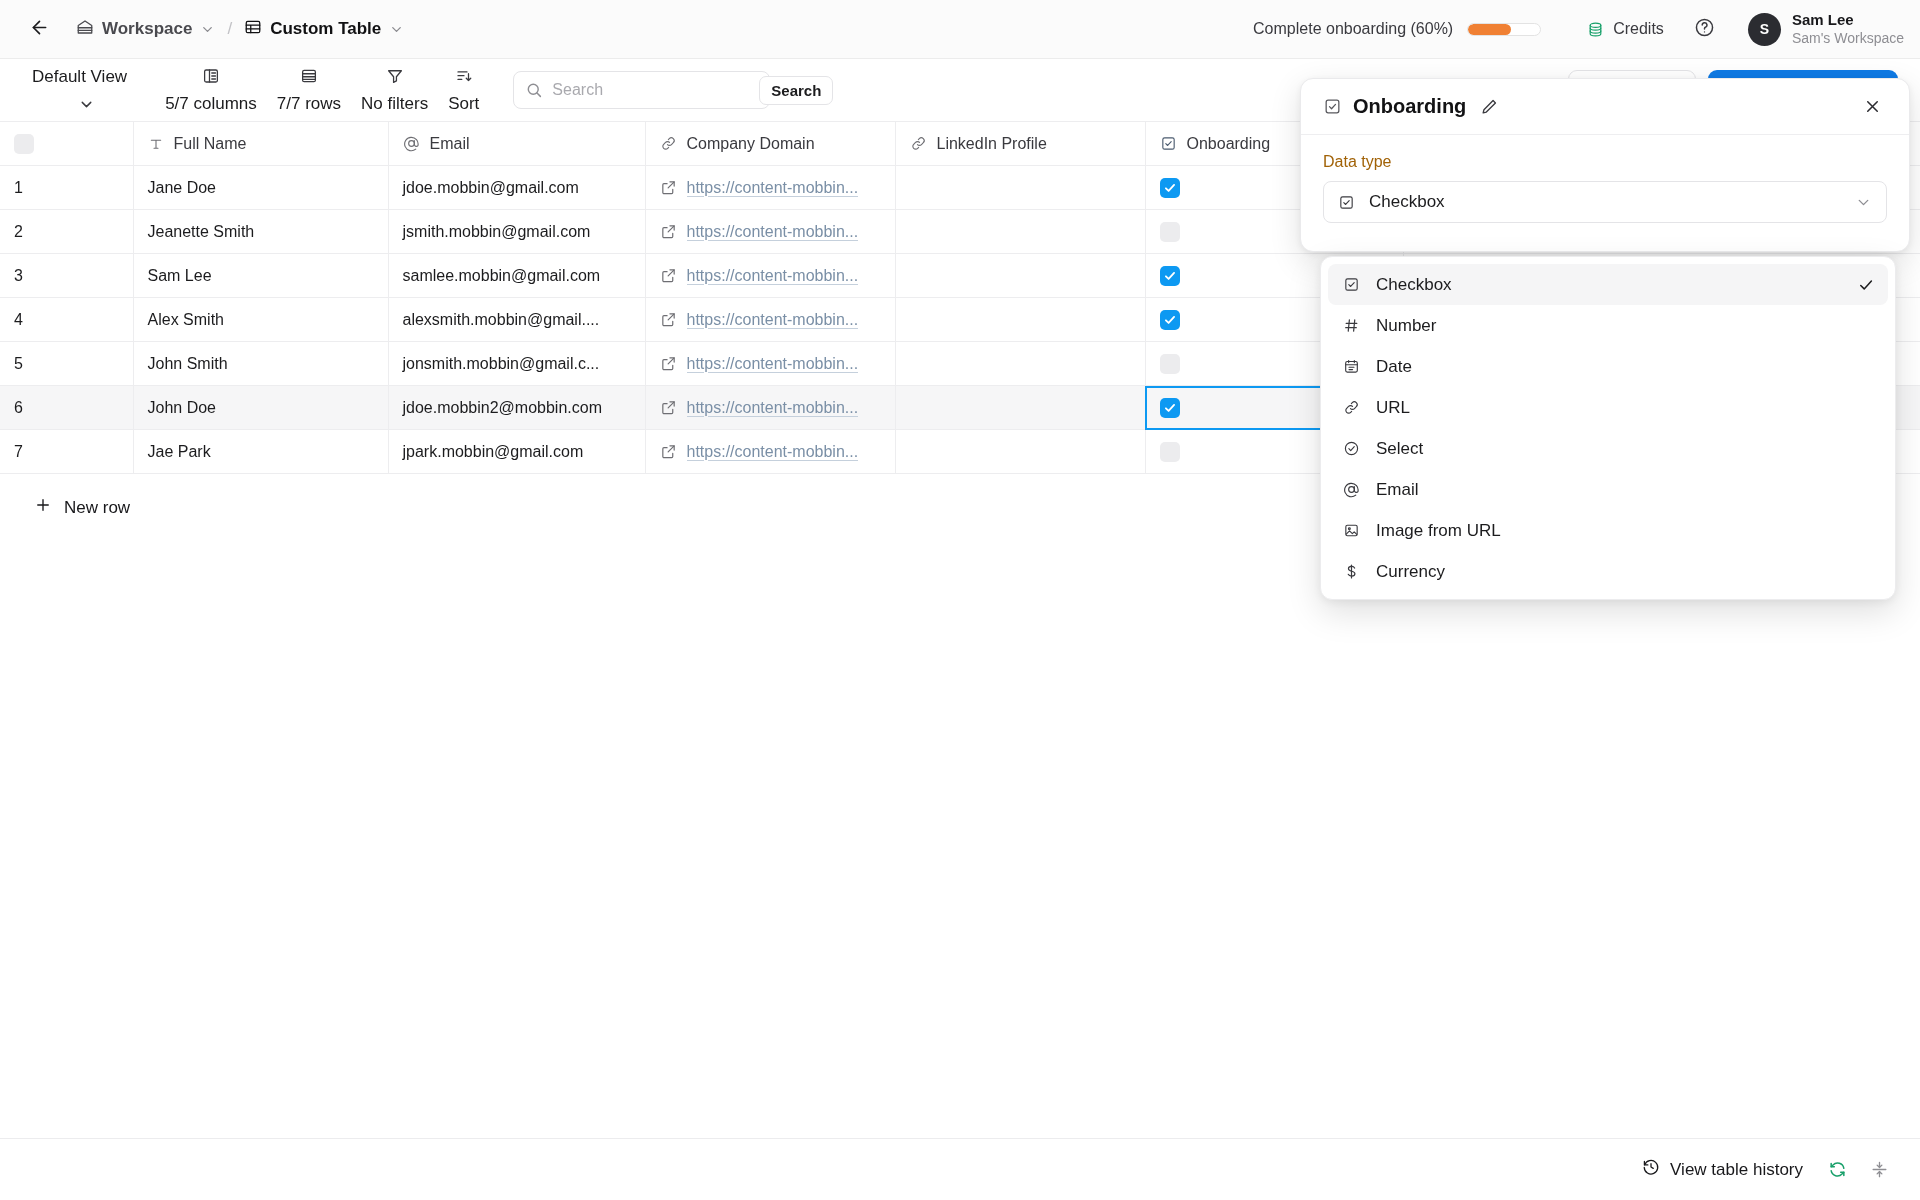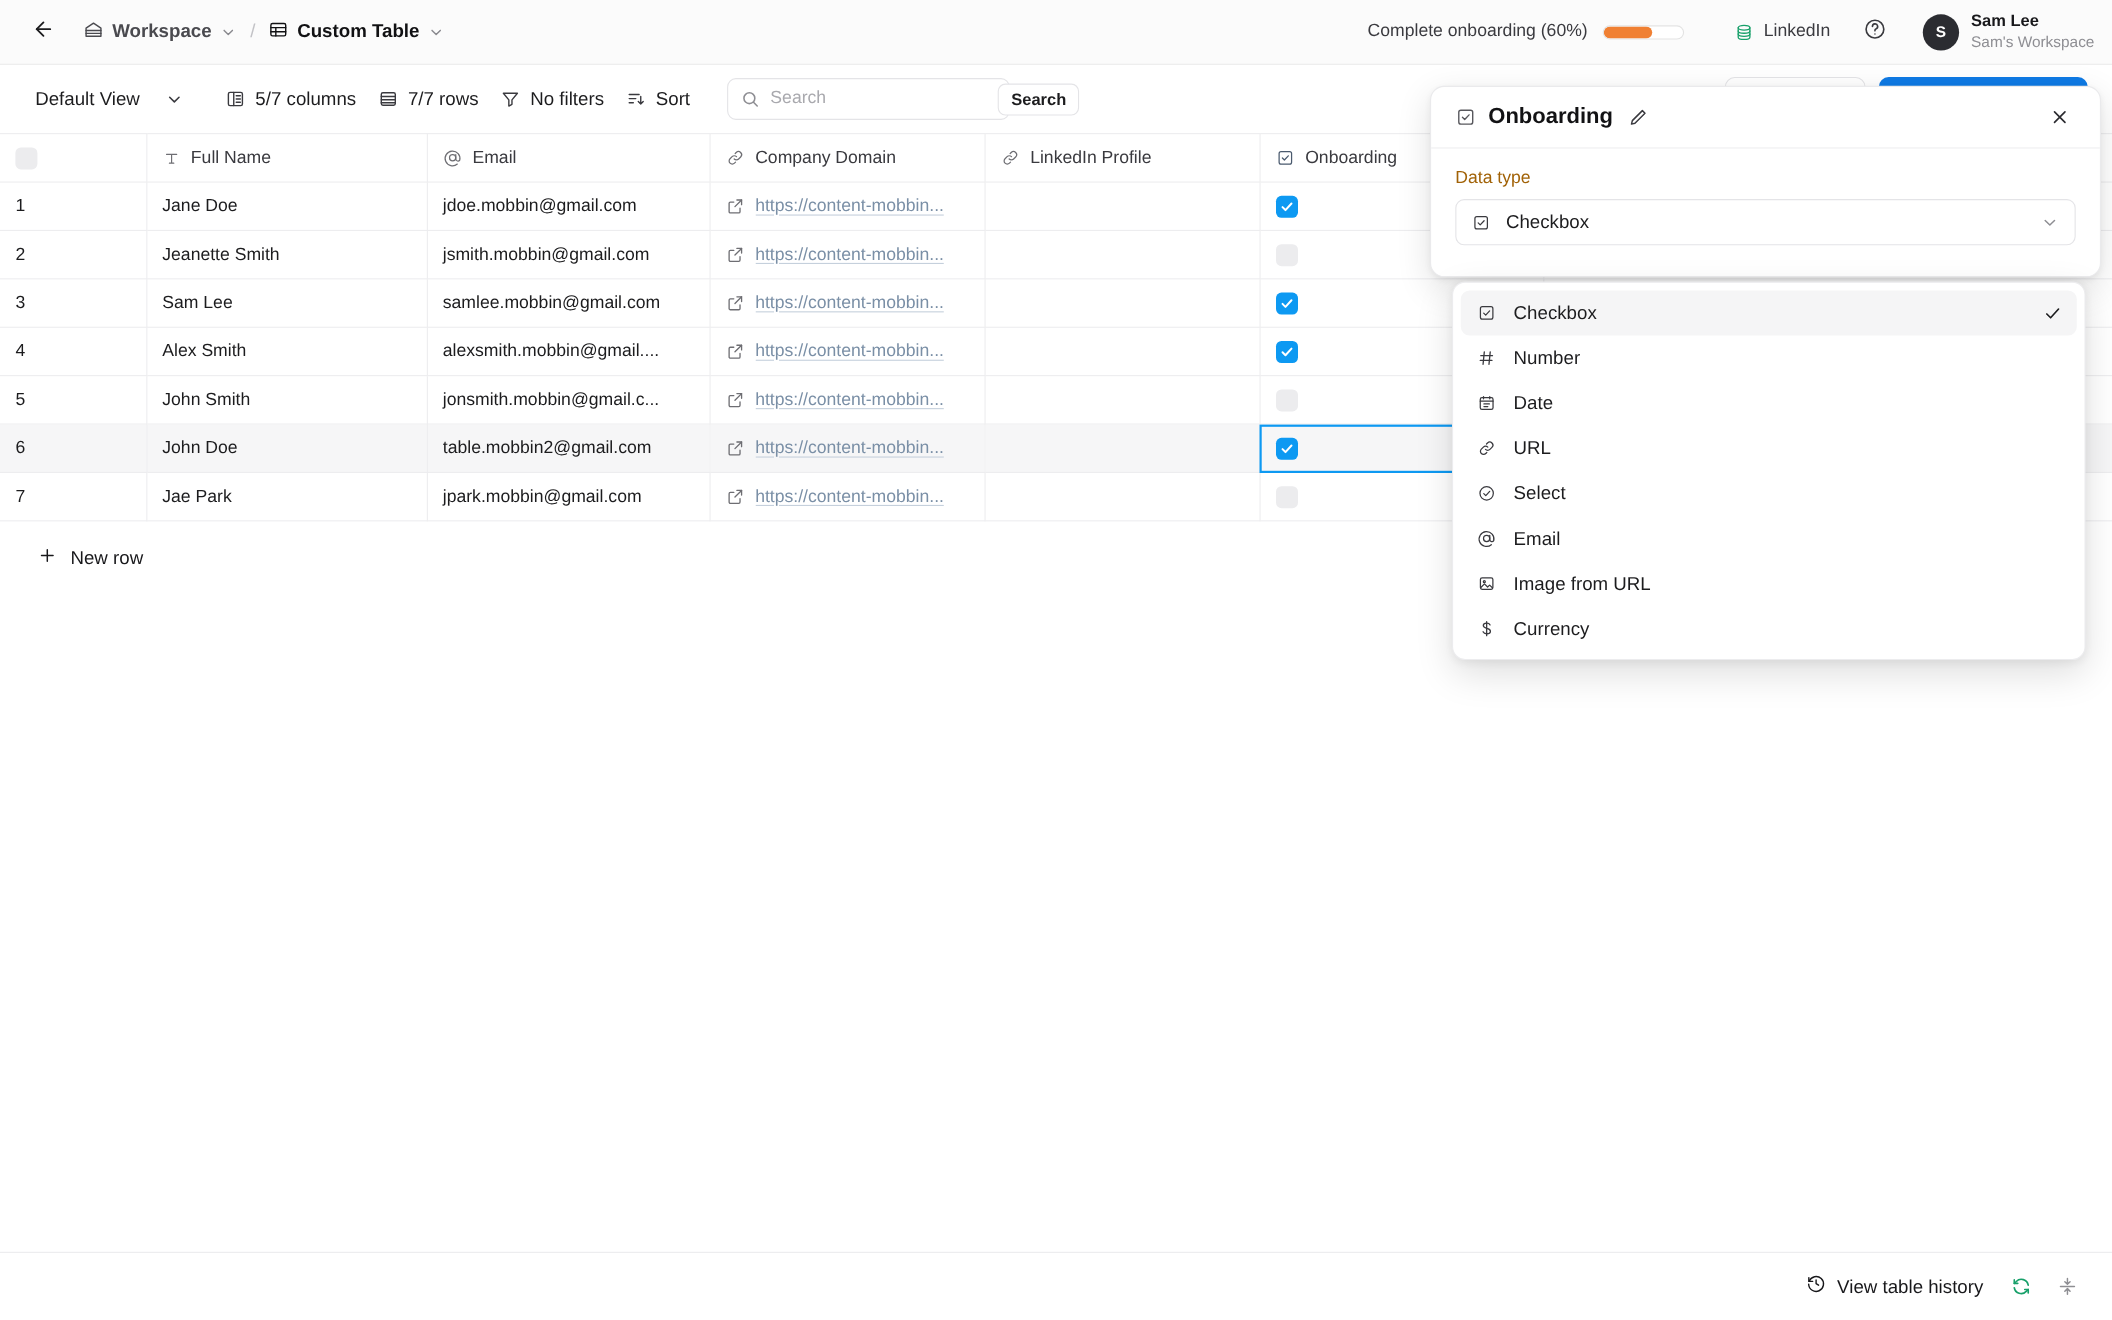--- a/index.html
+++ b/index.html
@@ -77,20 +77,21 @@
   .toolbar {
     position: absolute; top: 59px; left: 0; width: 1920px; height: 62px;
     display: flex; align-items: center; padding: 0 22px;
     background: #fff;
   }
   .tb-item {
     display: flex; align-items: center; gap: 9px;
     font-size: 17px; color: #1c1c1e;
     padding: 7px 10px; border-radius: 7px; cursor: pointer;
     white-space: nowrap;
+    flex-direction: column;
   }
   .tb-gap { width: 18px; }
   .tb-icon { display: flex; align-items: center; color: #3a3a3f; }
 
   .search-box {
     margin-left: 24px;
     width: 257px; height: 38px;
     border: 1px solid #e4e4e7; border-radius: 8px;
     display: flex; align-items: center; background: #fff;
     padding-left: 11px; padding-right: 5px;
@@ -302,21 +303,21 @@
       </div>
 
       <div class="credits">
         <span style="color:#18a06a;display:flex">
           <svg width="17" height="17" viewBox="0 0 24 24" fill="none" stroke="currentColor" stroke-width="1.7" stroke-linecap="round" stroke-linejoin="round">
               <ellipse cx="12" cy="6" rx="7.5" ry="3"></ellipse>
               <path d="M4.5 6v12c0 1.66 3.36 3 7.5 3s7.5-1.34 7.5-3V6"></path>
               <path d="M4.5 10c0 1.66 3.36 3 7.5 3s7.5-1.34 7.5-3M4.5 14c0 1.66 3.36 3 7.5 3s7.5-1.34 7.5-3"></path>
             </svg>
         </span>
-        <span>LinkedIn</span>
+        <span>Credits</span>
       </div>
 
       <div class="help-btn">
         <span>
           <svg width="21" height="21" viewBox="0 0 24 24" fill="none" stroke="currentColor" stroke-width="1.7" stroke-linecap="round" stroke-linejoin="round">
               <circle cx="12" cy="12" r="9.2"></circle>
               <path d="M9.4 9.2a2.7 2.7 0 1 1 3.6 2.55c-.7.27-1 .84-1 1.6v.4"></path>
               <circle cx="12" cy="17" r=".8" fill="currentColor" stroke="none"></circle>
             </svg>
         </span>
@@ -583,21 +584,21 @@
             </td>
             <td class="col-linked"></td>
             <td class="col-onb">
               <span class="cb off"></span>
             </td>
             <td class="col-pad"></td>
           </tr>
           <tr class="row-hl">
             <td class="col-sel">6</td>
             <td class="col-name">John Doe</td>
-            <td class="col-email">table.mobbin2@gmail.com</td>
+            <td class="col-email">jdoe.mobbin2@mobbin.com</td>
             <td class="col-domain">
               <span class="link-cell">
                 <span class="link-ext">
                   <svg width="17" height="17" viewBox="0 0 24 24" fill="none" stroke="currentColor" stroke-width="1.7" stroke-linecap="round" stroke-linejoin="round">
                     <path d="M14 4h6v6"></path>
                     <path d="M20 4l-8.5 8.5"></path>
                     <path d="M18 14.5V19a1.6 1.6 0 0 1-1.6 1.6H5.6A1.6 1.6 0 0 1 4 19V8.2A1.6 1.6 0 0 1 5.6 6.6H10"></path>
                   </svg>
                 </span>
                 <span class="link-text">https://content-mobbin...</span>

